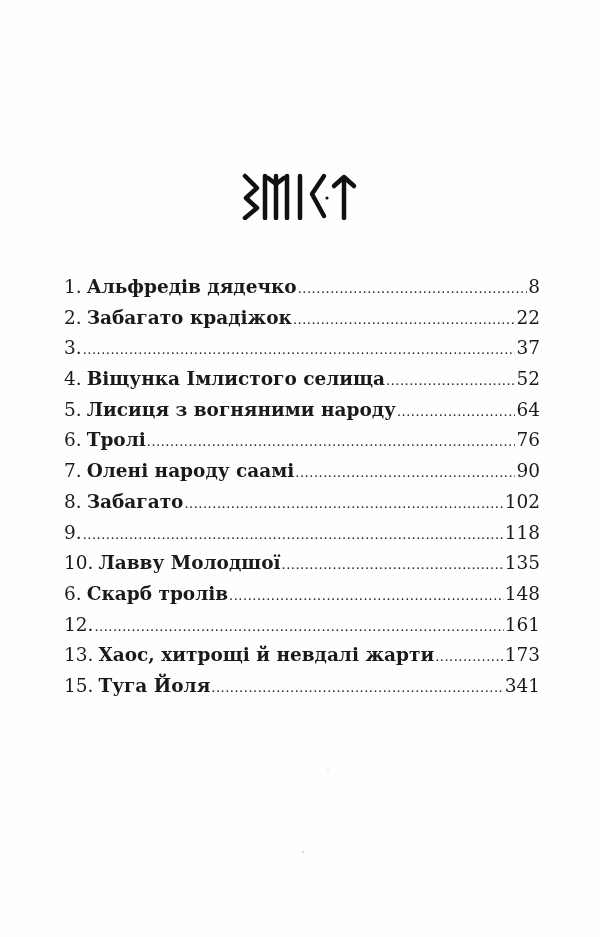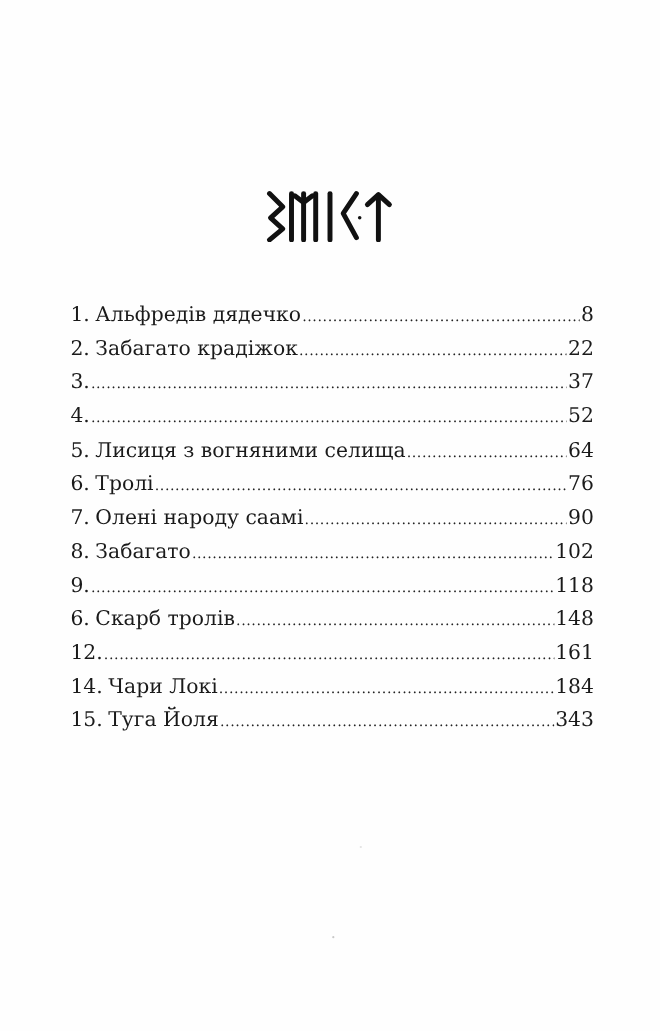--- a/index.html
+++ b/index.html
@@ -50,21 +50,21 @@
     .toc-row {
       display: flex;
       align-items: baseline;
       height: 30.7px;
       font-size: 18.5px;
       line-height: 30.7px;
       white-space: nowrap;
       overflow: hidden;
     }
     .toc-num { flex: 0 0 auto; }
-    .toc-title { flex: 0 0 auto; padding-left: 5px; }
+    .toc-title { flex: 0 0 auto; padding-left: 5px; font-weight: bold; }
     .toc-dots {
       flex: 1 1 auto;
       overflow: hidden;
       margin: 0 1px;
       letter-spacing: 0.5px;
       font-size: 13px;
       color: #222;
     }
     .toc-dots::before {
       content: "..................................................................................................................................................................................";
@@ -116,26 +116,27 @@
       <span class="toc-dots"></span>
       <span class="toc-page">22</span>
     </li>
     <li class="toc-row">
       <span class="toc-num">3.</span>
       <span class="toc-dots"></span>
       <span class="toc-page">37</span>
     </li>
     <li class="toc-row">
       <span class="toc-num">4.</span>
+      <span class="toc-title">Віщунка Імлистого селища</span>
       <span class="toc-dots"></span>
       <span class="toc-page">52</span>
     </li>
     <li class="toc-row">
       <span class="toc-num">5.</span>
-      <span class="toc-title">Лисиця з вогняними селища</span>
+      <span class="toc-title">Лисиця з вогняними народу</span>
       <span class="toc-dots"></span>
       <span class="toc-page">64</span>
     </li>
     <li class="toc-row">
       <span class="toc-num">6.</span>
       <span class="toc-title">Тролі</span>
       <span class="toc-dots"></span>
       <span class="toc-page">76</span>
     </li>
     <li class="toc-row">
@@ -149,39 +150,45 @@
       <span class="toc-title">Забагато</span>
       <span class="toc-dots"></span>
       <span class="toc-page">102</span>
     </li>
     <li class="toc-row">
       <span class="toc-num">9.</span>
       <span class="toc-dots"></span>
       <span class="toc-page">118</span>
     </li>
     <li class="toc-row">
+      <span class="toc-num">10.</span>
+      <span class="toc-title">Лавву Молодшої</span>
+      <span class="toc-dots"></span>
+      <span class="toc-page">135</span>
+    </li>
+    <li class="toc-row">
       <span class="toc-num">6.</span>
       <span class="toc-title">Скарб тролів</span>
       <span class="toc-dots"></span>
       <span class="toc-page">148</span>
     </li>
     <li class="toc-row">
       <span class="toc-num">12.</span>
       <span class="toc-dots"></span>
       <span class="toc-page">161</span>
     </li>
     <li class="toc-row">
-      <span class="toc-num">14.</span>
-      <span class="toc-title">Чари Локі</span>
+      <span class="toc-num">13.</span>
+      <span class="toc-title">Хаос, хитрощі й невдалі жарти</span>
       <span class="toc-dots"></span>
-      <span class="toc-page">184</span>
+      <span class="toc-page">173</span>
     </li>
     <li class="toc-row">
       <span class="toc-num">15.</span>
       <span class="toc-title">Туга Йоля</span>
       <span class="toc-dots"></span>
-      <span class="toc-page">343</span>
+      <span class="toc-page">341</span>
     </li>
   </ul>
 
   <span class="speck" style="left:302px; top:851px;"></span>
   <span class="speck" style="left:327px; top:769px; opacity:0.5;"></span>
 </div>
 
 </body></html>

